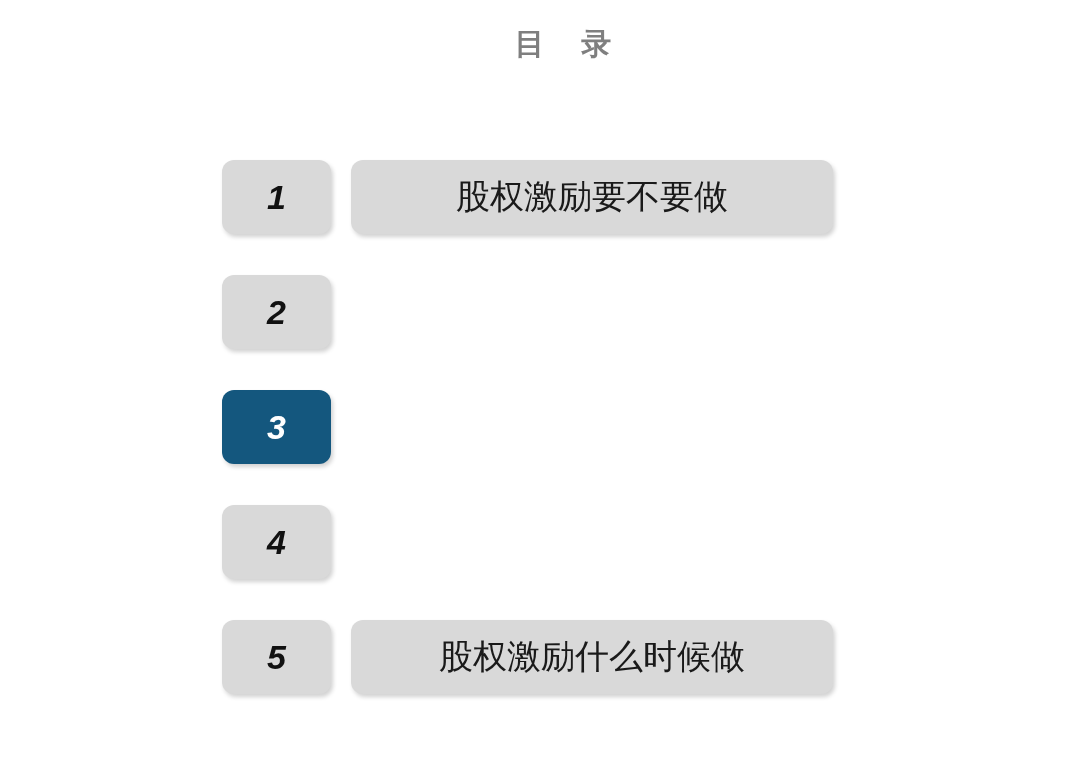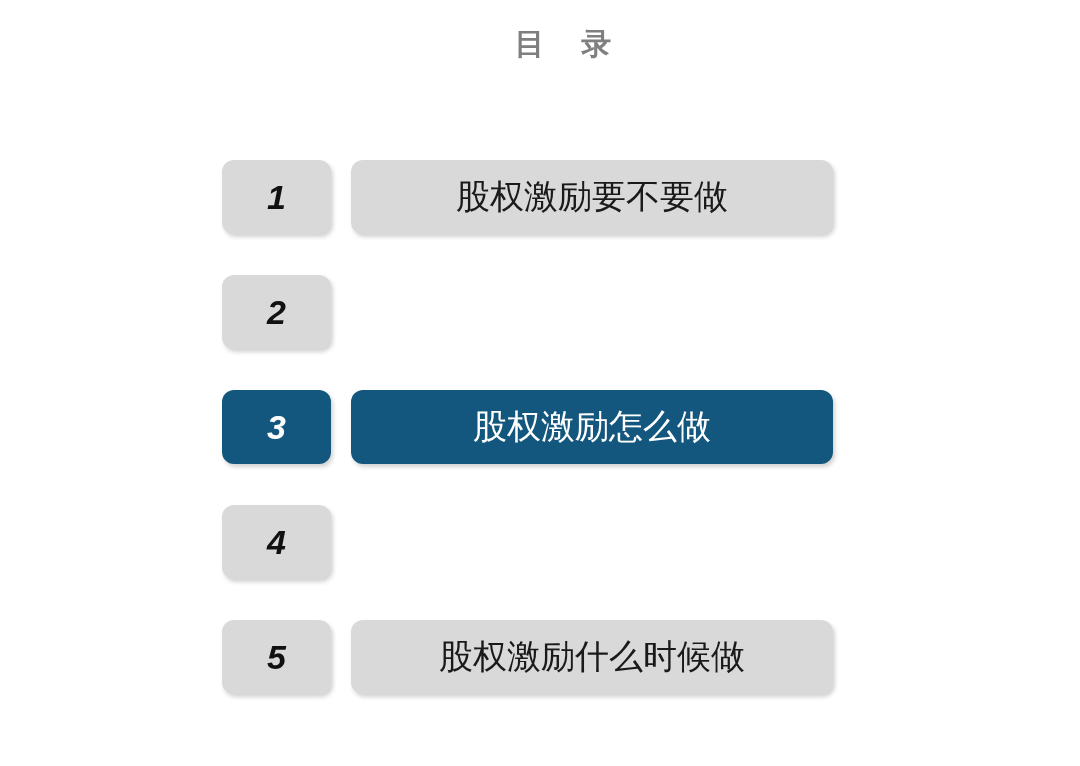--- a/index.html
+++ b/index.html
@@ -82,21 +82,20 @@
 <div class="toc">
     <div class="toc-row">
     <div class="num-box">1</div>
     <div class="label-box">股权激励要不要做</div>
   </div>
     <div class="toc-row">
     <div class="num-box">2</div>
   </div>
     <div class="toc-row active">
     <div class="num-box">3</div>
-    <div class="label-box">股权激励怎么做</div>
   </div>
     <div class="toc-row">
     <div class="num-box">4</div>
   </div>
     <div class="toc-row">
     <div class="num-box">5</div>
     <div class="label-box">股权激励什么时候做</div>
   </div>
   </div>
 

